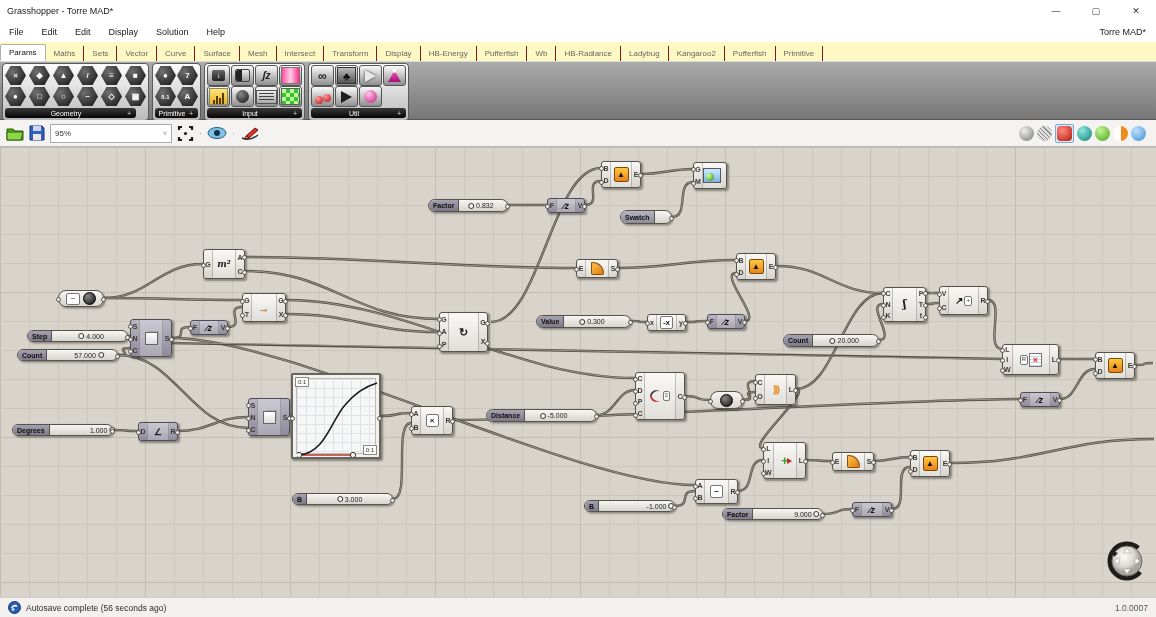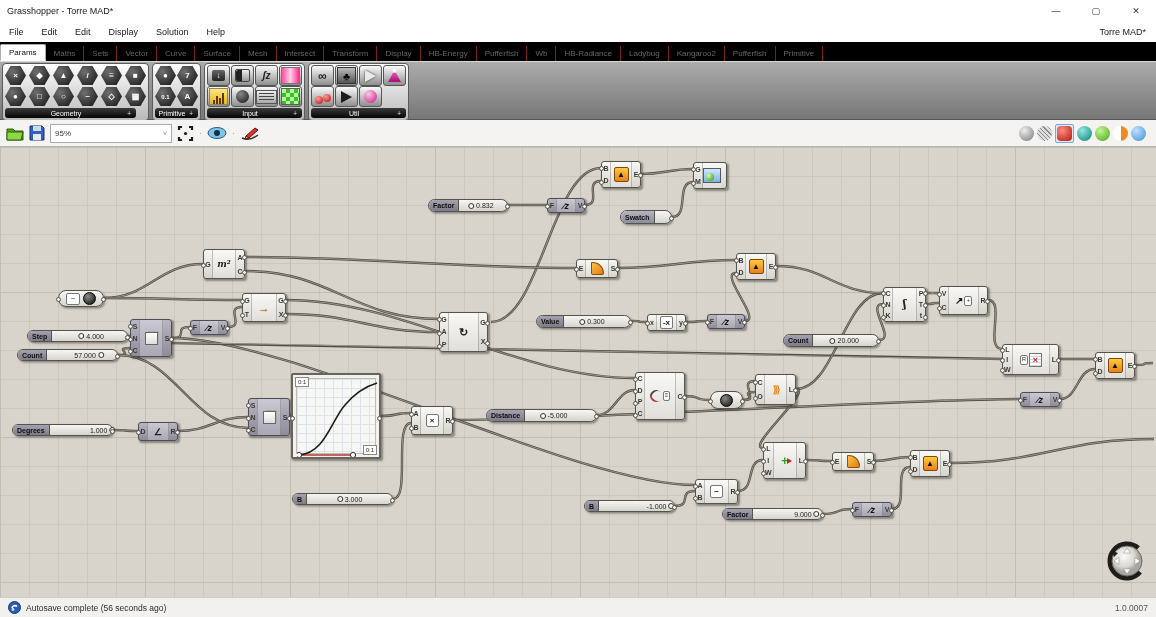--- a/index.html
+++ b/index.html
@@ -8,21 +8,21 @@
   .win{position:absolute;inset:0;background:#fff;display:flex;flex-direction:column;}
   
   .titlebar{height:22px;background:#fff;display:flex;align-items:center;font-size:9px;color:#1a1a1a;}
   .titlebar .ttl{padding-left:7px;flex:1;}
   .winbtn{width:40px;height:22px;display:flex;align-items:center;justify-content:center;font-size:9px;color:#333;}
   
   .menubar{height:20px;background:#fff;display:flex;align-items:center;font-size:9px;color:#1a1a1a;}
   .menu-item{padding:0 9px;}
   .menubar .doc{margin-left:auto;padding-right:10px;color:#222;}
   
-  .tabbar{height:19px;background:#000000;display:flex;align-items:flex-end;font-size:8px;color:#666;border-bottom:1px solid #d8d8d8;}
+  .tabbar{height:19px;background:#fef9c3;display:flex;align-items:flex-end;font-size:8px;color:#666;border-bottom:1px solid #d8d8d8;}
   .tab{padding:3px 8px 3px;border-right:1px solid #7f1d1d;white-space:nowrap;}
   .tab.active{background:#fff;border:1px solid #b0afae;border-bottom:1px solid #fff;color:#111;border-radius:2px 2px 0 0;}
   
   .ribbon{height:56px;background:linear-gradient(#ababab,#777);display:flex;align-items:flex-start;padding:1px 0 0 2px;gap:3px;border-bottom:1px solid #555;}
   .rgroup{background:linear-gradient(#fdfdfd,#b9b9b9);border:1px solid #5a5a5a;border-radius:4px;padding:1px 2px 2px;display:flex;flex-direction:column;}
   .ricons{display:grid;grid-auto-flow:column;grid-template-rows:21px 21px;gap:0 1px;align-items:center;justify-items:center;}
   .rlabel{height:10px;background:linear-gradient(#3a3a3a,#050505);border-radius:3px;color:#fff;font-size:7px;display:flex;align-items:center;margin-top:1px;}
   .rlabel span{flex:1;text-align:center;}
   .rlabel .plus{width:9px;color:#ddd;font-size:7px;}
   .hex{width:21px;height:19px;clip-path:polygon(26% 0,74% 0,100% 50%,74% 100%,26% 100%,0 50%);

